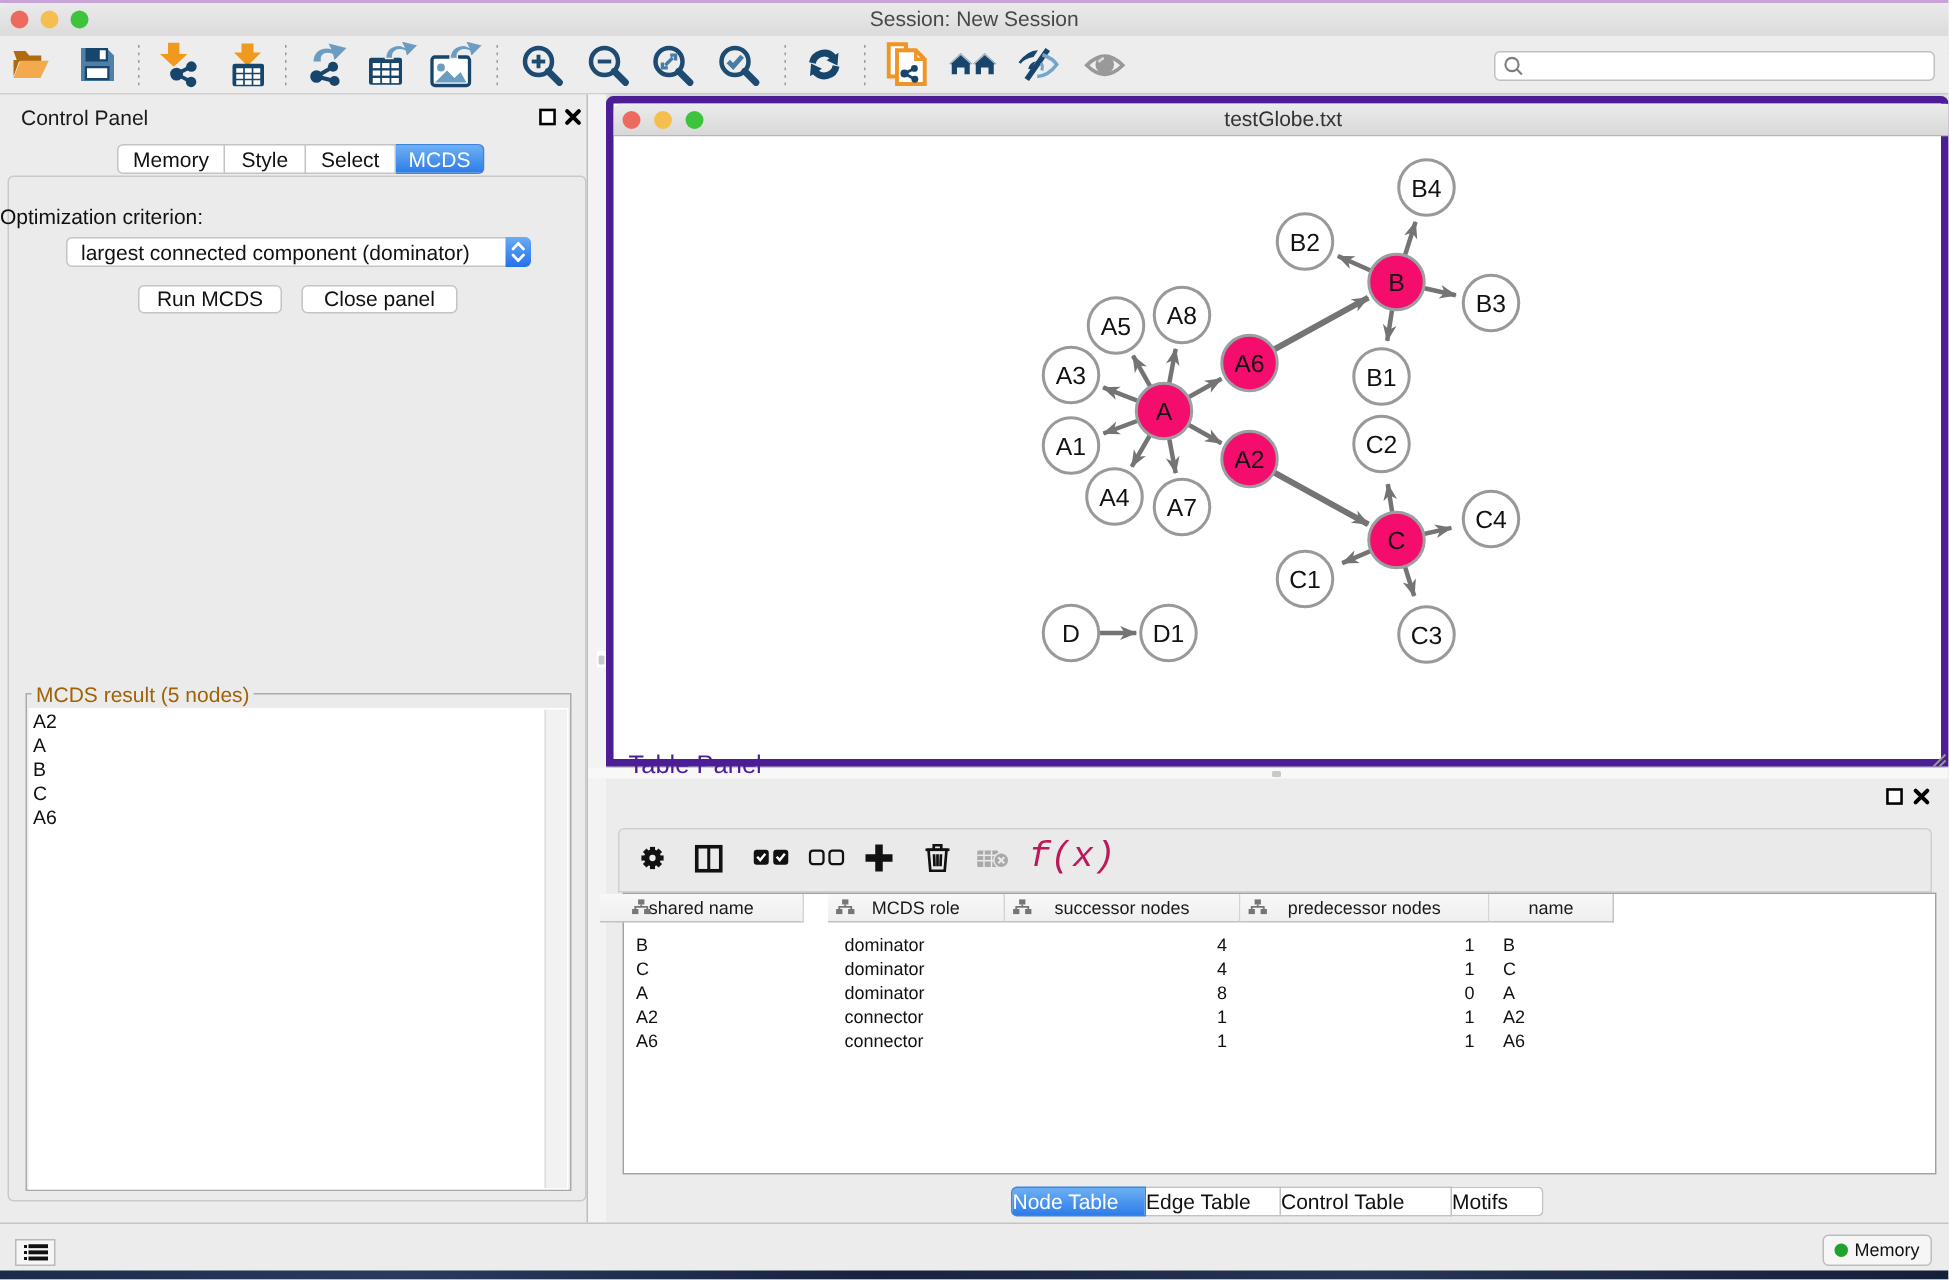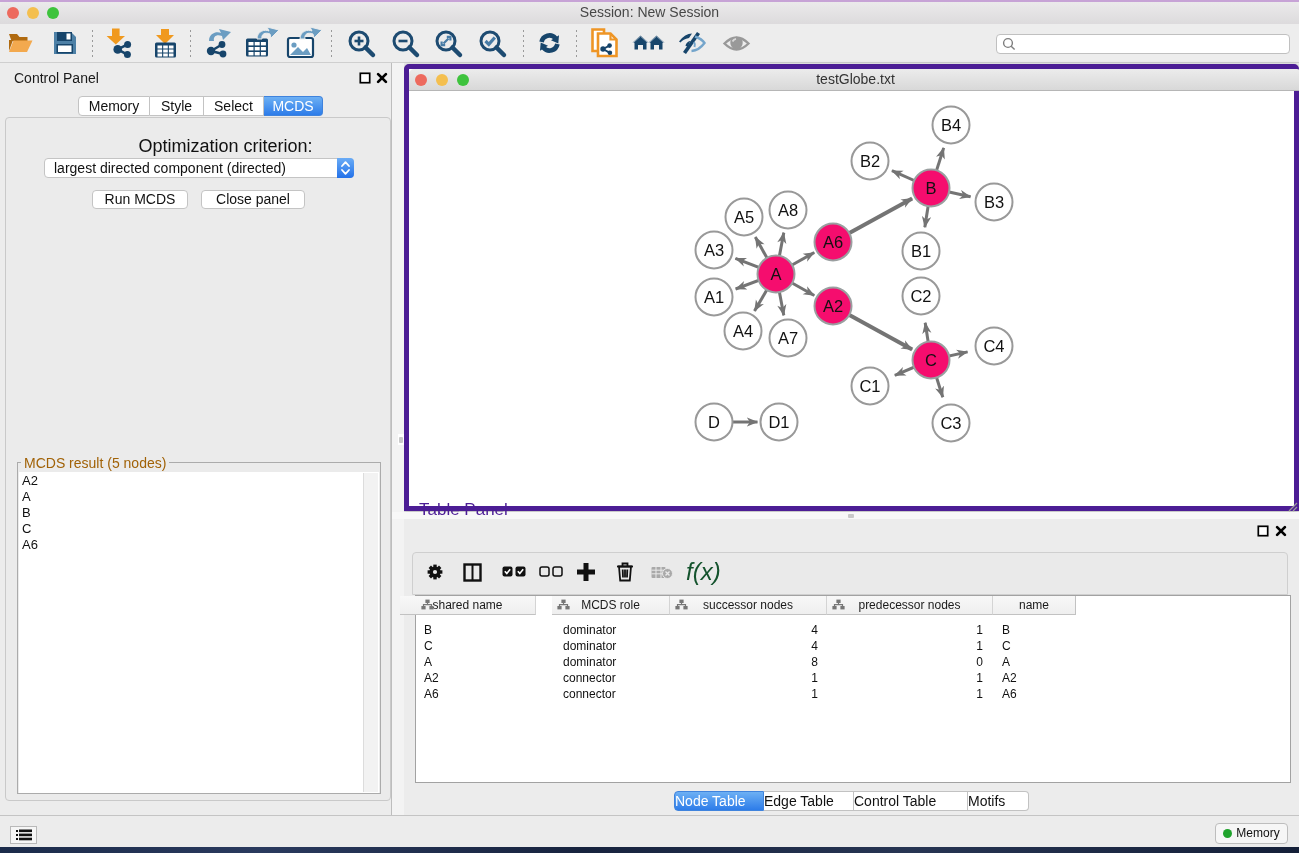--- a/index.html
+++ b/index.html
@@ -7,21 +7,21 @@
 #titlebar{left:0;top:2px;width:1299px;height:34px;background:linear-gradient(#ebeaeb,#d5d3d5);border-bottom:1px solid #b3b1b3;border-radius:5px 5px 0 0}
 #titlebar .t{width:100%;text-align:center;font-size:14px;color:#474747;line-height:20px}
 .tl{border-radius:50%;width:12px;height:12px;top:7px}
 #toolbar{left:0;top:24px;width:1299px;height:39px;background:#ededed;border-bottom:1px solid #cfcfcf}
 .tsep{top:30px;width:1px;height:28px;background-image:linear-gradient(#9a9a9a 40%,rgba(0,0,0,0) 0%);background-size:1px 5px}
 #search{left:996px;top:34px;width:294px;height:20px;background:#fff;border:1px solid #c0c0c0;border-radius:4px}
 #cp-title{left:14px;top:70px;font-size:14px;color:#1a1a1a}
 #cp-body{left:5px;top:117px;width:386px;height:684px;background:#ebebeb;border:1px solid #c9c9c9;border-radius:4px}
 #cp-right-border{left:391px;top:63px;width:1px;height:752px;background:#bdbdbd}
 .seg{position:absolute;top:96px;height:20px;background:#fff;border:1px solid #c3c3c3;border-left:none;font-size:14px;color:#111;text-align:center;line-height:19px}
-#opt-label{left:0;top:136px;width:451px;text-align:center;font-size:18px;color:#111}
+#opt-label{left:0;top:136px;width:451px;font-size:14px;color:#111}
 #dropdown{left:44px;top:158px;width:310px;height:20px;background:#fff;border:1px solid #c4c4c4;border-radius:4px;font-size:14px;color:#111;line-height:18px;padding-left:9px}
 #stepper{left:337px;top:158px;width:17px;height:20px;border-radius:0 4px 4px 0;background:linear-gradient(#6aacf6,#2371e9)}
 .btn{position:absolute;top:190px;height:19px;background:#fff;border:1px solid #c4c4c4;border-radius:4px;font-size:14px;color:#111;text-align:center;line-height:17px}
 #grpbox{left:17px;top:462px;width:364px;height:332px;border:1px solid #ababab}
 #grptitle{left:21px;top:455px;background:#ebebeb;padding:0 3px;font-size:14px;color:#a16207}
 #mcdslist{left:19px;top:472px;width:360px;height:321px;padding-top:1px;background:#fff;font-size:13px;color:#111}
 #mcdslist div{height:16px;line-height:16px;padding-left:3px}
 #mcdsscroll{left:363px;top:473px;width:15px;height:319px;background:#f2f2f2;border-left:1px solid #dcdcdc}
 
 #netframe{left:404px;top:64px;width:895px;height:447px;background:#fff;border:5px solid #4c1d95;border-radius:5px 5px 0 0;box-shadow:0 1px 4px rgba(0,0,0,.25)}
@@ -193,21 +193,21 @@
   </svg>
 <svg class="abs" style="left:376px;top:72px" width="12" height="12" viewBox="0 0 12 12">
     <path d="M2.1 2.1 L9.9 9.9 M9.9 2.1 L2.1 9.9" stroke="#000" stroke-width="2.7" stroke-linecap="round"></path>
   </svg>
 <div class="abs" id="cp-body"></div>
 <div class="abs seg" style="left:78px;width:72px;border-left:1px solid #c3c3c3;border-radius:4px 0 0 4px">Memory</div>
 <div class="abs seg" style="left:150px;width:54px">Style</div>
 <div class="abs seg" style="left:204px;width:60px">Select</div>
 <div class="abs seg" style="left:264px;width:59px;border-radius:0 4px 4px 0;background:linear-gradient(#6db0f4,#2d7ce9);color:#fff;border-color:#3f83dd">MCDS</div>
 <div class="abs" id="opt-label">Optimization criterion:</div>
-<div class="abs" id="dropdown">largest directed component (directed)</div>
+<div class="abs" id="dropdown">largest connected component (dominator)</div>
 <div class="abs" id="stepper">
     <svg width="17" height="20" viewBox="0 0 17 20">
       <path d="M5 8 L8.5 4.2 L12 8" fill="none" stroke="#fff" stroke-width="1.8" stroke-linecap="round" stroke-linejoin="round"></path>
       <path d="M5 12 L8.5 15.8 L12 12" fill="none" stroke="#fff" stroke-width="1.8" stroke-linecap="round" stroke-linejoin="round"></path>
     </svg>
   </div>
 <div class="abs btn" style="left:92px;width:96px">Run MCDS</div>
 <div class="abs btn" style="left:201px;width:104px">Close panel</div>
 <div class="abs" id="grpbox"></div>
 <div class="abs" id="mcdslist">
@@ -364,21 +364,21 @@
     <rect x="0.5" y="1" width="14" height="11" rx="1" fill="#a9a9a9"></rect>
     <g stroke="#eaeaea" stroke-width="1">
       <line x1="0.5" y1="4.2" x2="14.5" y2="4.2"></line>
       <line x1="0.5" y1="7.8" x2="14.5" y2="7.8"></line>
       <line x1="5" y1="1" x2="5" y2="12"></line>
       <line x1="10" y1="1" x2="10" y2="12"></line>
     </g>
     <circle cx="16.5" cy="7.5" r="5" fill="#a9a9a9" stroke="#eaeaea" stroke-width="1"></circle>
     <path d="M14.5 5.5 L18.5 9.5 M18.5 5.5 L14.5 9.5" stroke="#eaeaea" stroke-width="1.4"></path>
   </svg>
-<div class="abs" style="left:686px;top:558px;font-family:Liberation Sans, sans-serif;font-style:italic;font-size:24px;color:#14532d">f(x)</div>
+<div class="abs" style="left:686px;top:558px;font-family:Liberation Mono, monospace;font-style:italic;font-size:24px;color:#be185d">f(x)</div>
 <div class="abs" id="tp-table"></div>
 <div id="tablecells">
 <div class="abs hcell" style="left:400px;top:596px;width:136px">shared name</div>
 <div class="abs hcell" style="left:552px;top:596px;width:118px">MCDS role</div>
 <div class="abs hcell" style="left:670px;top:596px;width:157px">successor nodes</div>
 <div class="abs hcell" style="left:827px;top:596px;width:166px">predecessor nodes</div>
 <div class="abs hcell" style="left:993px;top:596px;width:83px;border-right-color:#c2c2c2">name</div>
 <svg class="abs" style="left:421px;top:599px" width="13" height="12" viewBox="0 0 13 12">
       <g fill="#767676">
         <rect x="4.4" y="0.6" width="4.2" height="3.4"></rect>

